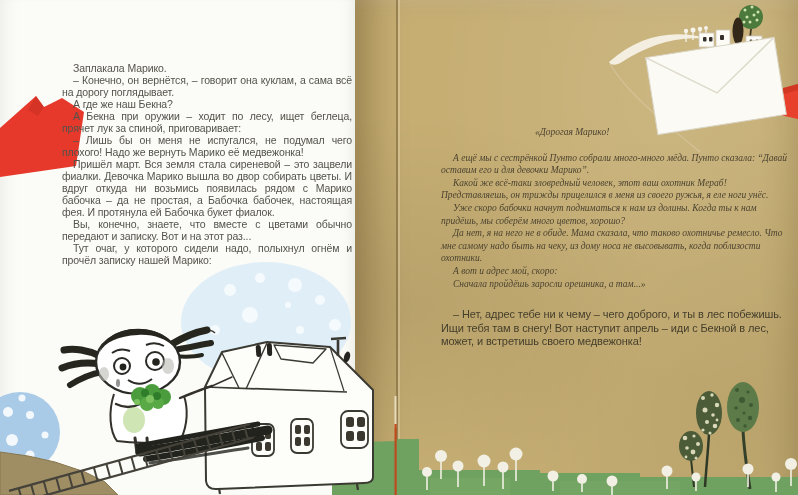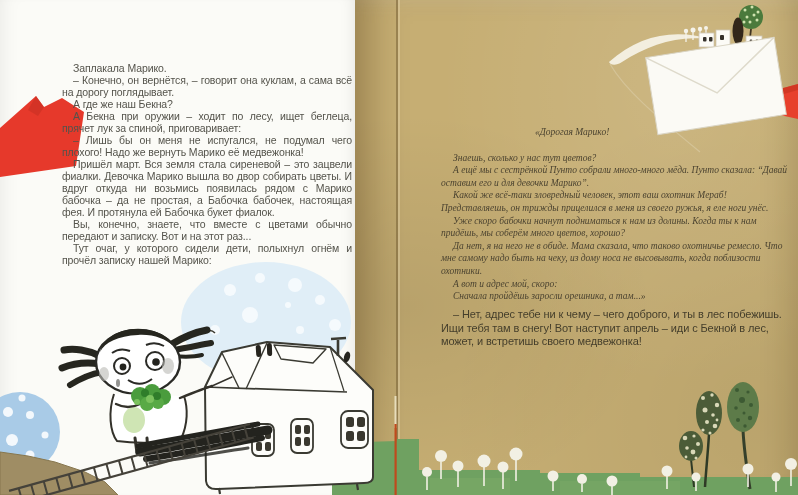--- a/index.html
+++ b/index.html
@@ -334,26 +334,25 @@
   <div class="fold-highlight"></div>
 
   <div class="left-text">
     <p>Заплакала Марико.</p>
     <p>– Конечно, он вернётся, – говорит она куклам, а сама всё на дорогу поглядывает.</p>
     <p>А где же наш Бекна?</p>
     <p>А Бекна при оружии – ходит по лесу, ищет беглеца, прячет лук за спиной, приговаривает:</p>
     <p>– Лишь бы он меня не испугался, не подумал чего плохого! Надо же вернуть Марико её медвежонка!</p>
     <p>Пришёл март. Вся земля стала сиреневой – это зацвели фиалки. Девочка Марико вышла во двор собирать цветы. И вдруг откуда ни возьмись появилась рядом с Марико бабочка – да не простая, а Бабочка бабочек, настоящая фея. И протянула ей Бабочка букет фиалок.</p>
     <p>Вы, конечно, знаете, что вместе с цветами обычно передают и записку. Вот и на этот раз...</p>
-    <p>Тут очаг, у которого сидели дети, полыхнул огнём и прочёл записку нашей Марико:</p>
+    <p>Тут очаг, у которого сидели надо, полыхнул огнём и прочёл записку нашей Марико:</p>
   </div>
 
   <div class="letter">
     <p class="salutation">«Дорогая Марико!</p>
-    <p>Знаешь, сколько у нас тут цветов?</p>
     <p>А ещё мы с сестрёнкой Пунто собрали много-много мёда. Пунто сказала: “Давай оставим его и для девочки Марико”.</p>
     <p>Какой же всё-таки зловредный человек, этот ваш охотник Мераб! Представляешь, он трижды прицелился в меня из своего ружья, я еле ноги унёс.</p>
     <p>Уже скоро бабочки начнут подниматься к нам из долины. Когда ты к нам придёшь, мы соберём много цветов, хорошо?</p>
     <p>Да нет, я на него не в обиде. Мама сказала, что таково охотничье ремесло. Что мне самому надо быть на чеку, из дому носа не высовывать, когда поблизости охотники.</p>
     <p>А вот и адрес мой, скоро:</p>
     <p>Сначала пройдёшь заросли орешника, а там...»</p>
   </div>
 
   <div class="closing">– Нет, адрес тебе ни к чему – чего доброго, и ты в лес побежишь. Ищи тебя там в снегу! Вот наступит апрель – иди с Бекной в лес, может, и встретишь своего медвежонка!</div>
 

